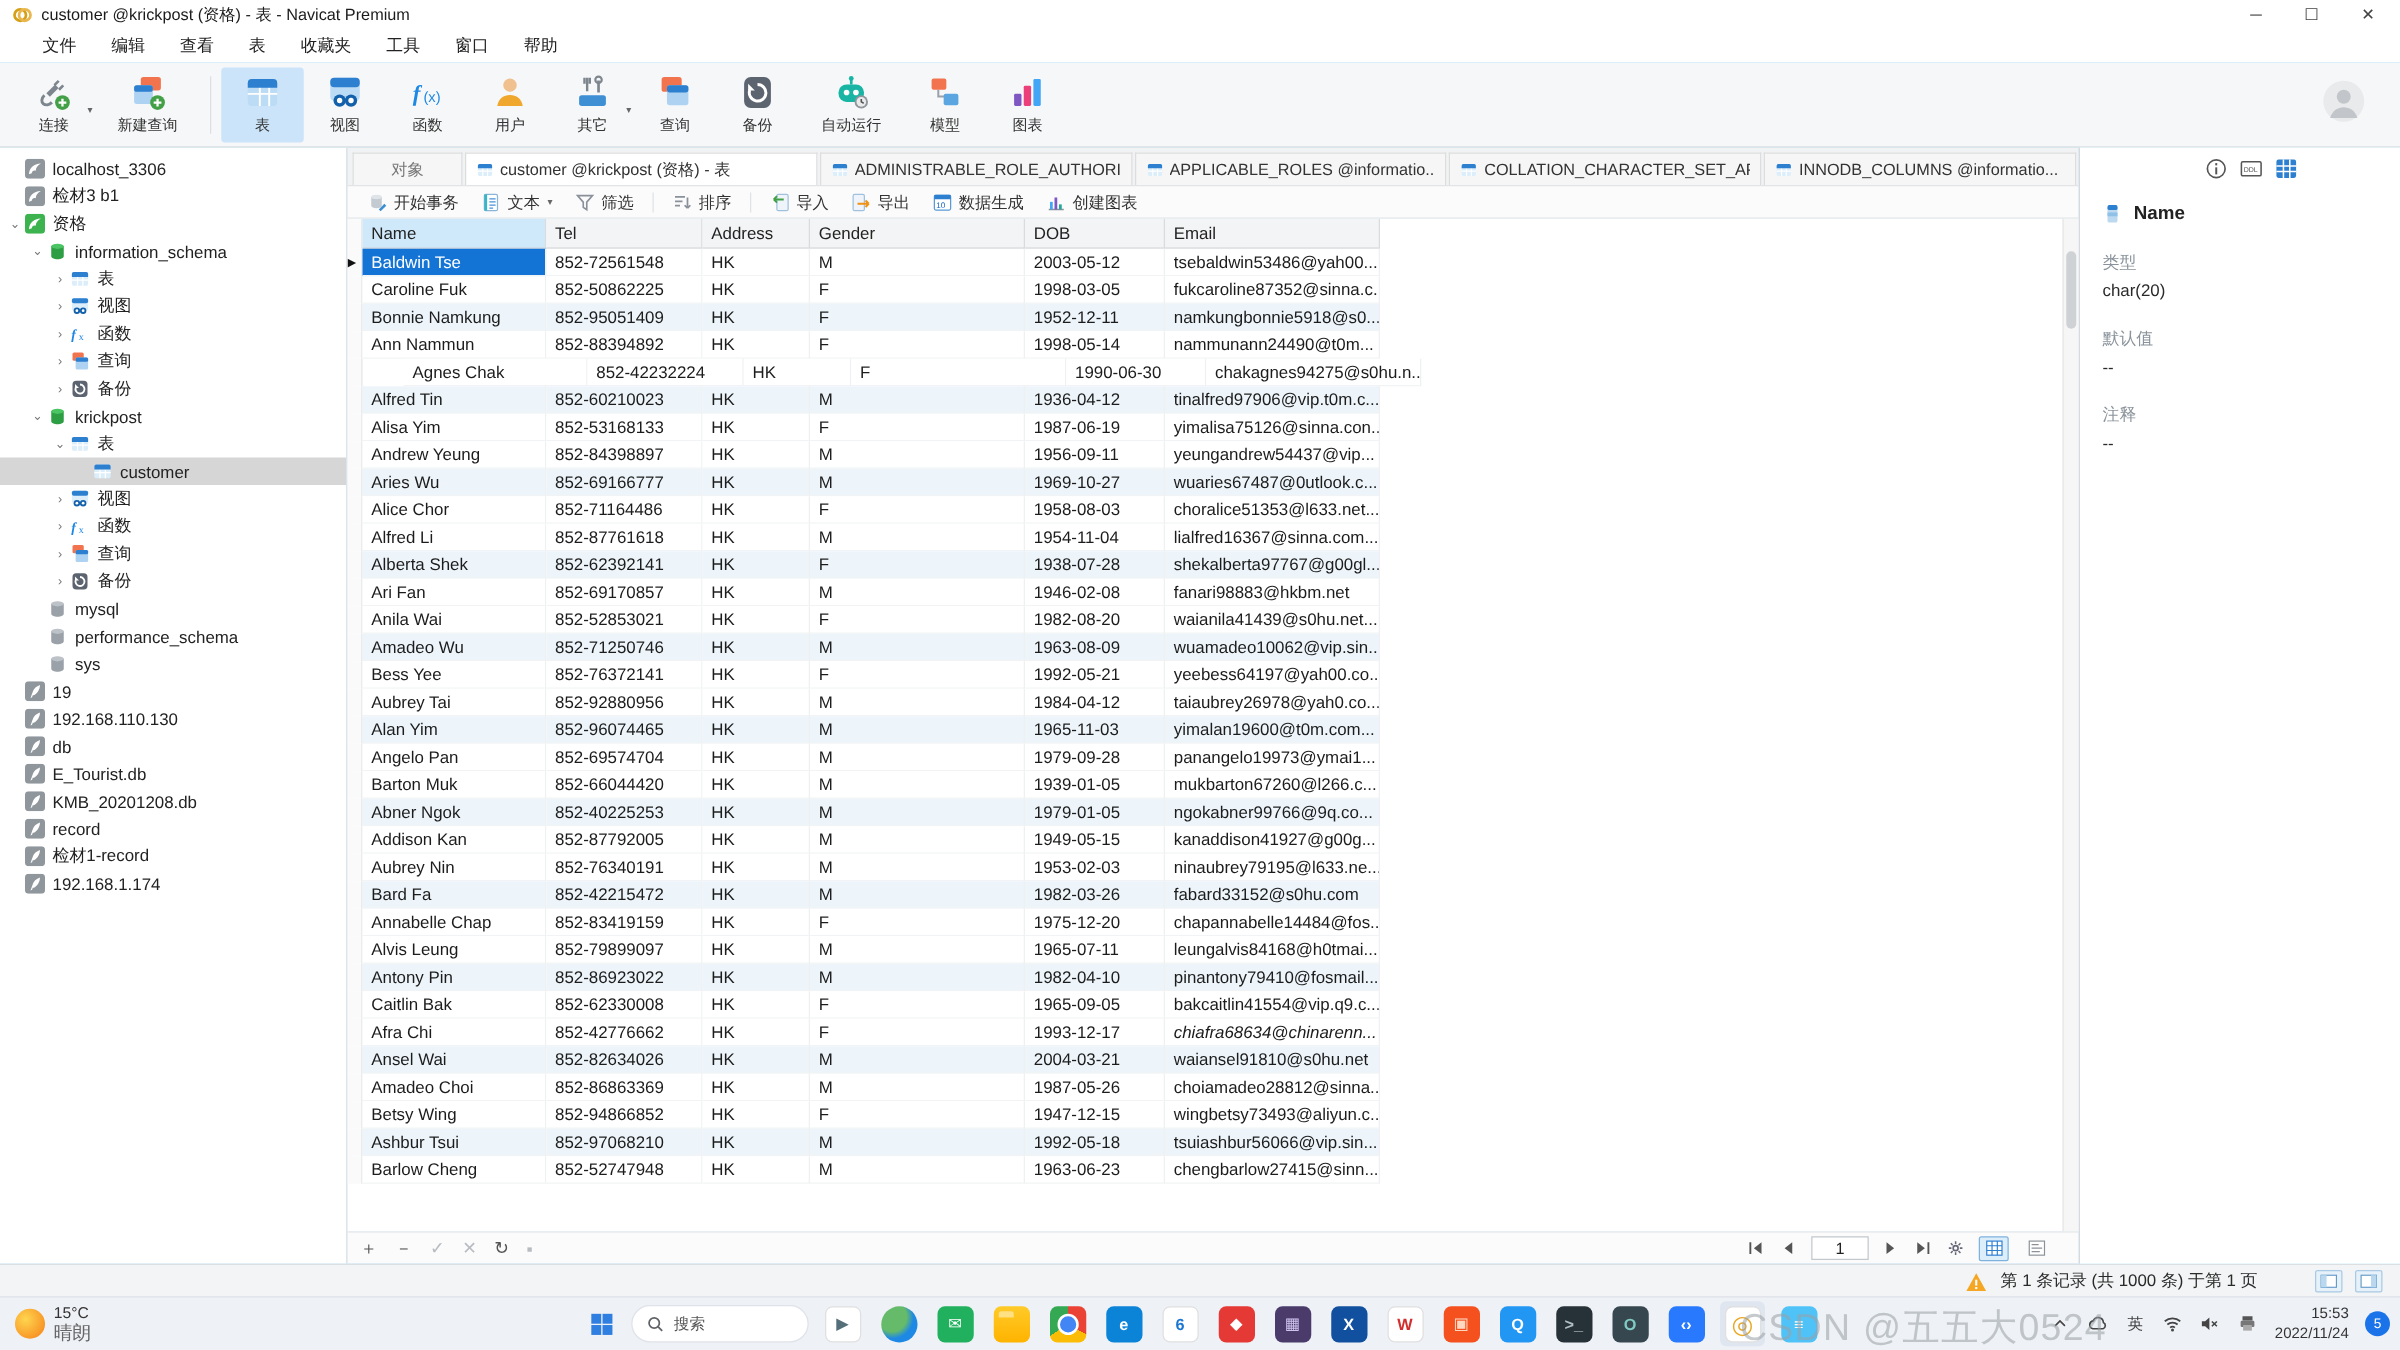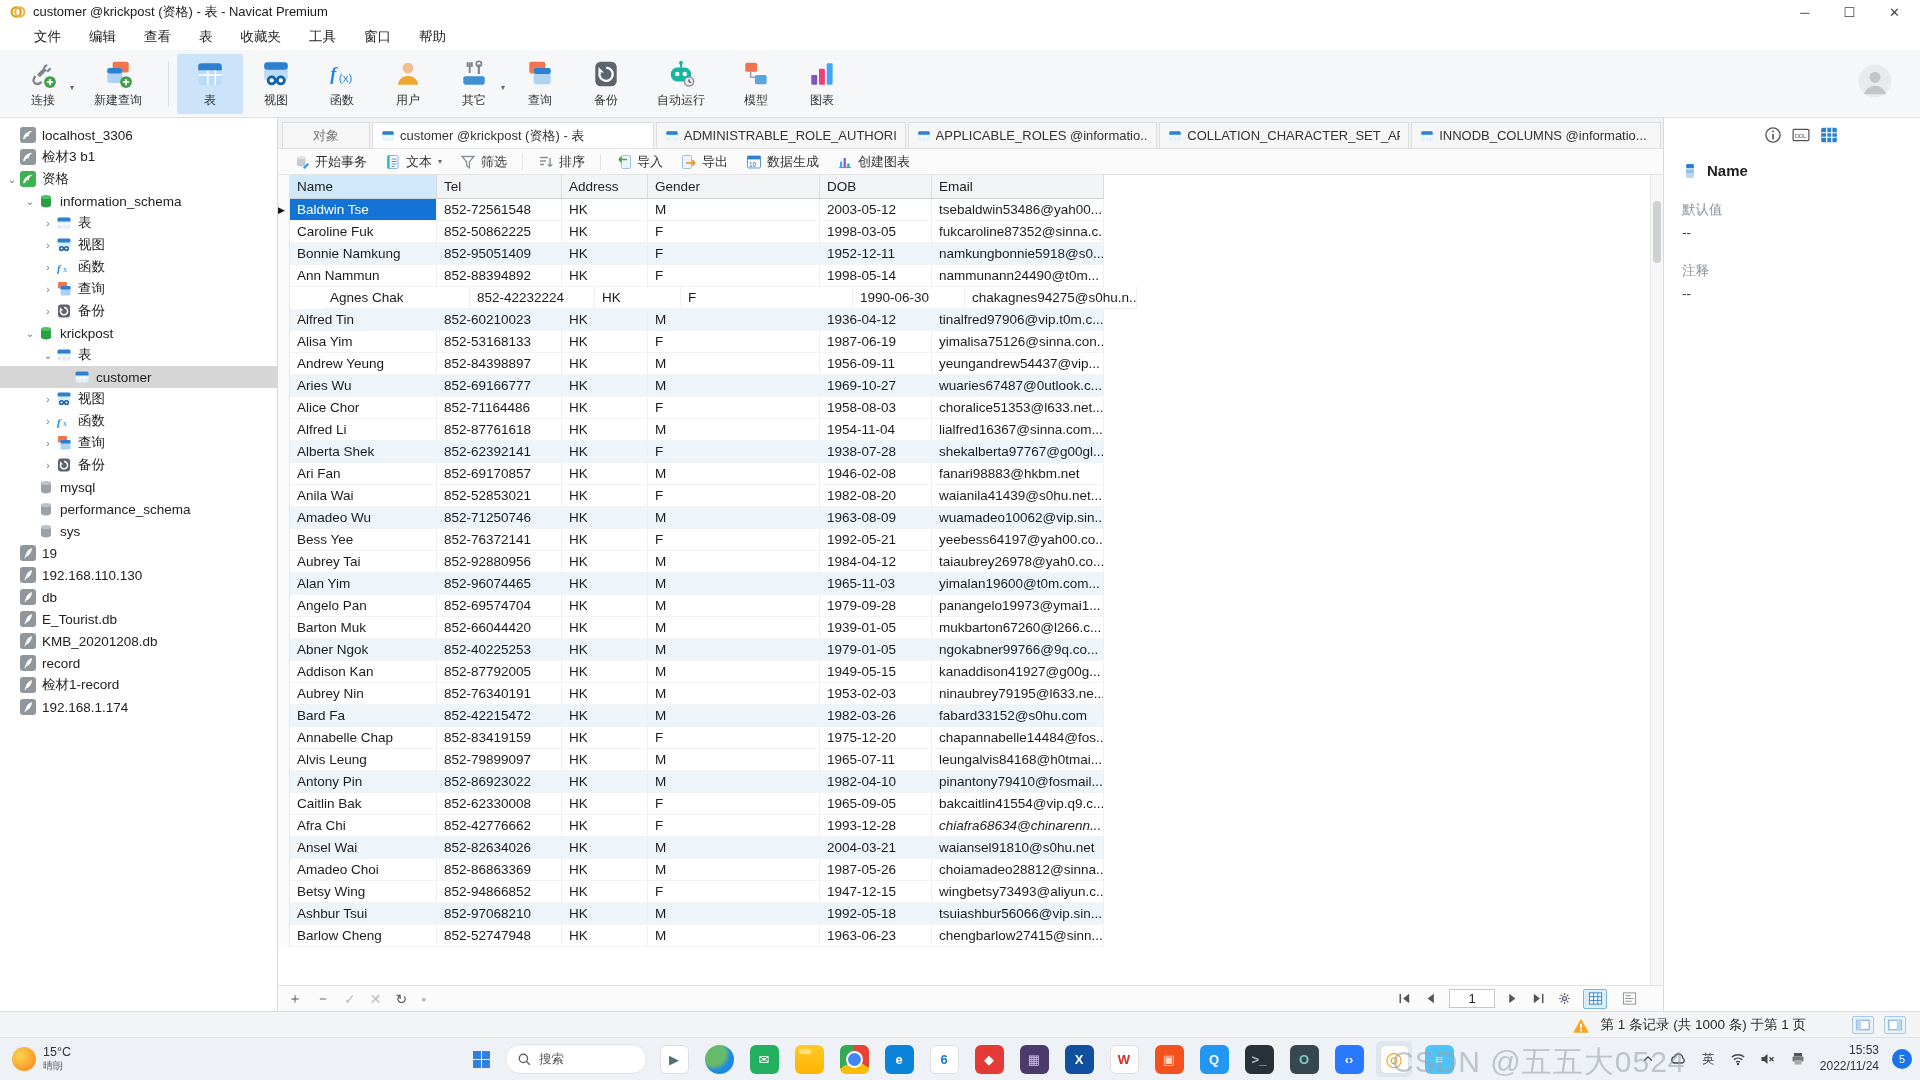--- a/index.html
+++ b/index.html
@@ -92,21 +92,21 @@
   .rp-title .tic { width:16px; height:16px; }
   .rp-field { margin-top:22px; }
   .rp-label { color:#8a939b; font-size:13.5px; }
   .rp-value { color:#2a2a2a; font-size:13.5px; margin-top:6px; }
 
   
   .taskbar { position:absolute; left:0; top:1037px; width:1920px; height:43px; background:#eef1f6; border-top:1px solid #dfe2e8; display:flex; align-items:center; }
   .weather { display:flex; align-items:center; gap:7px; padding-left:12px; width:120px; }
   .sun { width:24px; height:24px; border-radius:50%; background:radial-gradient(circle at 35% 35%, #ffd54f, #f57f17); }
   .wtxt .t1 { font-size:12.5px; color:#333; }
-  .wtxt .t2 { font-size:10px; color:#666; }
+  .wtxt .t2 { font-size:15px; color:#666; }
   .centerdock { position:absolute; left:466px; display:flex; align-items:center; gap:9px; height:43px; }
   .startbtn { width:30px; height:30px; display:flex; align-items:center; justify-content:center; border-radius:4px; }
   .searchpill { width:142px; height:30px; background:#fff; border:1px solid #dfe2e8; border-radius:16px; display:flex; align-items:center; gap:7px; padding-left:11px; font-size:12.5px; color:#555; }
   .appic { width:29px; height:29px; border-radius:6px; display:flex; align-items:center; justify-content:center; font-size:13px; font-weight:bold; position:relative; }
   .appwrap { width:36px; height:36px; display:flex; align-items:center; justify-content:center; border-radius:5px; }
   .appwrap.on { background:#dfe6ef; }
   .appic.chrome { background:conic-gradient(#ea4335 0 33%, #fbbc05 33% 66%, #34a853 66% 100%); }
   .appic.chrome::after { content:""; width:13px; height:13px; border-radius:50%; background:#4285f4; border:2.5px solid #fff; }
   .appic.folder { background:linear-gradient(#ffca28,#ffb300); }
   .appic.folder::before { content:""; position:absolute; top:4px; left:4px; width:12px; height:5px; border-radius:2px 2px 0 0; background:#ffe082; }
@@ -981,21 +981,21 @@
               <span class="gc" style="width: 172px;">F</span>
               <span class="gc" style="width: 112px;">1965-09-05</span>
               <span class="gc" style="width: 172px;">bakcaitlin41554@vip.q9.c...</span>
             </div>
             <div class="grow">
               <span class="gutter"></span>
               <span class="gc" style="width: 147px;">Afra Chi</span>
               <span class="gc" style="width: 125px;">852-42776662</span>
               <span class="gc" style="width: 86px;">HK</span>
               <span class="gc" style="width: 172px;">F</span>
-              <span class="gc" style="width: 112px;">1993-12-28</span>
+              <span class="gc" style="width: 112px;">1993-12-17</span>
               <span class="gc" style="width: 172px; font-style: italic;">chiafra68634@chinarenn...</span>
             </div>
             <div class="grow tint">
               <span class="gutter"></span>
               <span class="gc" style="width: 147px;">Ansel Wai</span>
               <span class="gc" style="width: 125px;">852-82634026</span>
               <span class="gc" style="width: 86px;">HK</span>
               <span class="gc" style="width: 172px;">M</span>
               <span class="gc" style="width: 112px;">2004-03-21</span>
               <span class="gc" style="width: 172px;">waiansel91810@s0hu.net</span>
@@ -1122,20 +1122,24 @@
         <span class="tic">
           <svg viewBox="0 0 16 16">
               <rect x="4" y="1" width="8" height="14" rx="1.5" fill="#bcd9f0"></rect>
               <rect x="4" y="1" width="8" height="4" rx="1.5" fill="#2d7fd0"></rect>
               <rect x="4" y="7" width="8" height="3" fill="#8fc0e8"></rect>
             </svg>
         </span>
         <span>Name</span>
       </div>
       <div id="rpfields">
+          <div class="rp-field">
+            <div class="rp-label">类型</div>
+            <div class="rp-value">char(20)</div>
+          </div>
           <div class="rp-field">
             <div class="rp-label">默认值</div>
             <div class="rp-value">--</div>
           </div>
           <div class="rp-field">
             <div class="rp-label">注释</div>
             <div class="rp-value">--</div>
           </div>
         </div>
     </aside>

